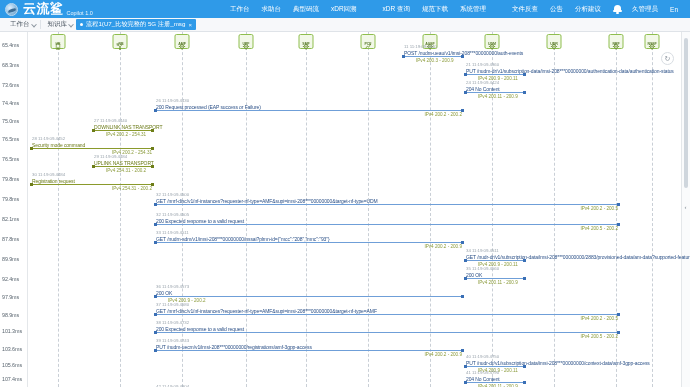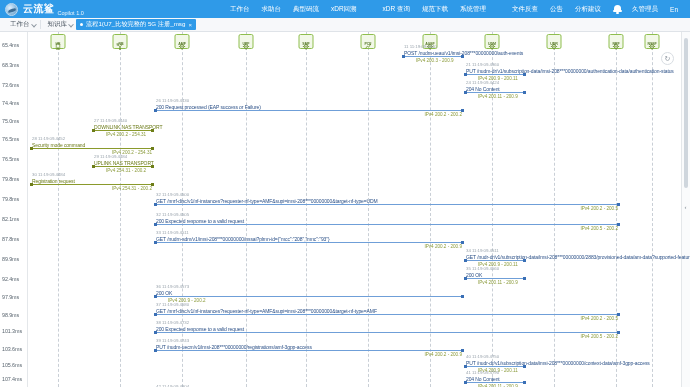--- a/index.html
+++ b/index.html
@@ -31,21 +31,21 @@
   .logo-mark::after {
     content: "";
     position: absolute;
     left: 2px; top: 5px;
     width: 8px; height: 3px;
     background: #3c6c94;
     border-radius: 60% 20% 40% 20%;
     transform: rotate(-16deg);
   }
   .logo-text {
-    font-size: 10px;
+    font-size: 13px;
     font-weight: bold;
     margin-left: 5px;
     letter-spacing: 0.5px;
     white-space: nowrap;
   }
   .logo-sub {
     font-size: 5.5px;
     margin-left: 3px;
     opacity: .9;
     white-space: nowrap;

